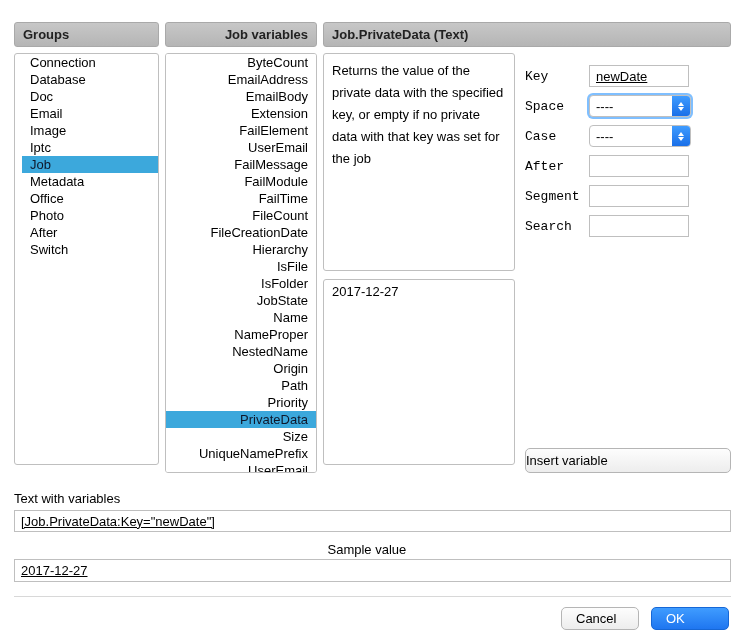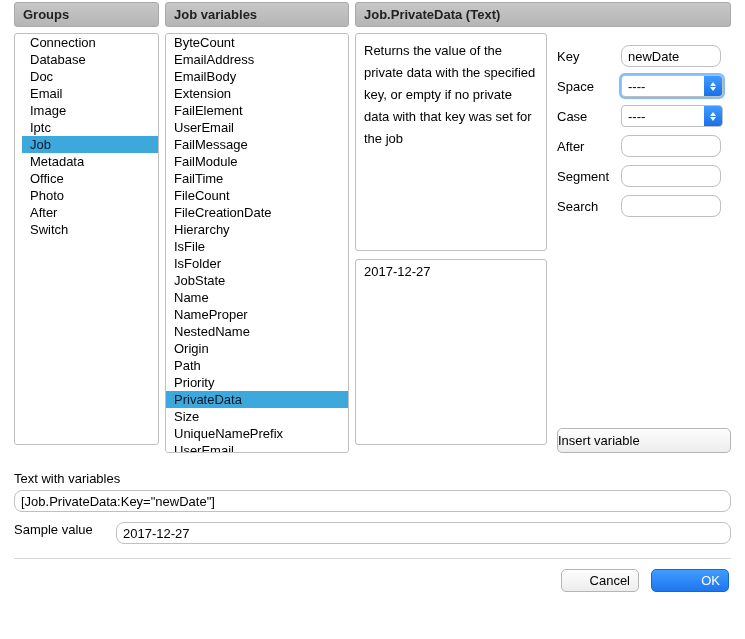--- a/index.html
+++ b/index.html
@@ -9,20 +9,21 @@
     font-family: "Helvetica Neue", Helvetica, Arial, sans-serif;
     font-size: 13px;
     background: #fff;
     color: #000;
     width: 745px;
     height: 639px;
     position: relative;
   }
   .container {
     padding: 0 14px;
+    margin-top: 20px;
   }
   .panels {
     display: flex;
     gap: 6px;
     padding-top: 2px;
   }
   .panel {
     display: flex;
     flex-direction: column;
   }
@@ -47,21 +48,21 @@
     font-size: 13px;
     line-height: 15px;
     cursor: default;
   }
   .listbox-item.selected {
     background: #3ca8dc;
     color: #0f172a;
   }
   .panel-groups { width: 145px; }
   .panel-groups .listbox { height: 412px; padding-left: 7px; }
-  .panel-vars { width: 184px; }
+  .panel-vars { width: 152px; text-align: right; }
   .panel-vars .listbox { height: 420px; }
   .panel-detail { flex: 1; }
   .detail-body {
     display: flex;
     gap: 10px;
     height: 420px;
   }
   .detail-left {
     width: 192px;
     display: flex;
@@ -93,28 +94,30 @@
     padding-top: 12px;
   }
   .param-row {
     display: flex;
     align-items: center;
     gap: 6px;
   }
   .param-label {
     width: 58px;
     font-size: 13px;
+    font-family: Liberation Mono, monospace;
   }
   .param-input, .text-input {
     border: 1px solid #bfbfbf;
-    border-radius: 8px;
+    border-radius: 0;
     padding: 3px 6px;
     font-size: 13px;
     width: 100px;
     height: 22px;
+    text-decoration: underline;
   }
   .text-input.full { width: 100%; }
   .select-wrap {
     display: flex;
     align-items: center;
     border: 1px solid #bfbfbf;
     border-radius: 4px;
     height: 22px;
     width: 102px;
     overflow: hidden;
@@ -159,42 +162,43 @@
   }
   .bottom-section {
     margin-top: 18px;
   }
   .field-label {
     font-size: 13px;
     margin-bottom: 4px;
   }
   .row-inline {
     display: flex;
-    align-items: flex-start;
-    gap: 12px;
+    align-items: center;
+    gap: 2px;
+    flex-direction: column;
   }
   .row-inline .field-label { margin: 0; width: 90px; }
   .hr {
     border: none;
     border-top: 1px solid #d8d8d8;
     margin: 14px 0 10px 0;
   }
   .footer-buttons {
     display: flex;
     justify-content: flex-end;
     gap: 12px;
     padding-right: 2px;
     margin-top: 4px;
   }
   .btn {
     min-width: 78px;
-    padding: 3px 8px;
+    padding: 3px 14px;
     border-radius: 5px;
     font-size: 13px;
-    text-align: right;
+    text-align: left;
     cursor: default;
   }
   .btn.secondary {
     background: linear-gradient(#fdfdfd, #ededed);
     border: 1px solid #b5b5b5;
     color: #000;
   }
   .btn.primary {
     background: linear-gradient(#3f9cff, #1f76f0);
     border: 1px solid #1667d6;

